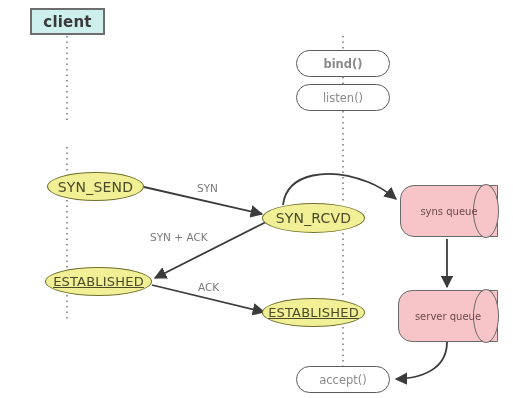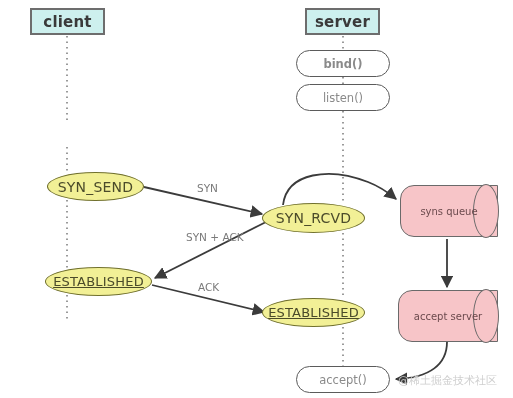--- a/index.html
+++ b/index.html
@@ -144,23 +144,20 @@
 
     <line x1="447" y1="239" x2="447" y2="287" stroke="#3b3b3b" stroke-width="1.8" marker-end="url(#arrow)"></line>
 
     <path d="M 447 342 C 447 364 430 378 396 379" fill="none" stroke="#3b3b3b" stroke-width="1.8" marker-end="url(#arrow)"></path>
   </svg>
 
   <div class="node actor" style="left:30px; top:8px; width:75px; height:27px;">
     <span>client</span>
   </div>
 
-  <div class="node actor" style="left:305px; top:8px; width:75px; height:27px;">
-    <span>server</span>
-  </div>
 
 
   <div class="node callbox" style="left:296px; top:50px; width:94px; height:27px;font-weight:bold;">
     <span>bind()</span>
   </div>
 
   <div class="node callbox" style="left:296px; top:84px; width:94px; height:27px;">
     <span>listen()</span>
   </div>
 
@@ -186,24 +183,23 @@
 
   <div class="cyl-wrap" style="left:400px; top:185px; width:98px; height:52px;">
     <div class="cyl-body"></div>
     <div class="cyl-cap"></div>
     <div class="cyl-label">syns queue</div>
   </div>
 
   <div class="cyl-wrap" style="left:398px; top:290px; width:100px; height:52px;">
     <div class="cyl-body"></div>
     <div class="cyl-cap"></div>
-    <div class="cyl-label">accept server</div>
+    <div class="cyl-label">server queue</div>
   </div>
 
   <div class="edge-label" style="left:197px; top:182px;">SYN</div>
 
-  <div class="edge-label" style="left:150px; top:231px;margin-left:36px;">SYN + ACK</div>
+  <div class="edge-label" style="left:150px; top:231px;">SYN + ACK</div>
 
   <div class="edge-label" style="left:198px; top:281px;">ACK</div>
 
-  <div class="watermark" style="left:398px; top:373px;">@稀土掘金技术社区</div>
 
 </div>
 
 </body></html>

